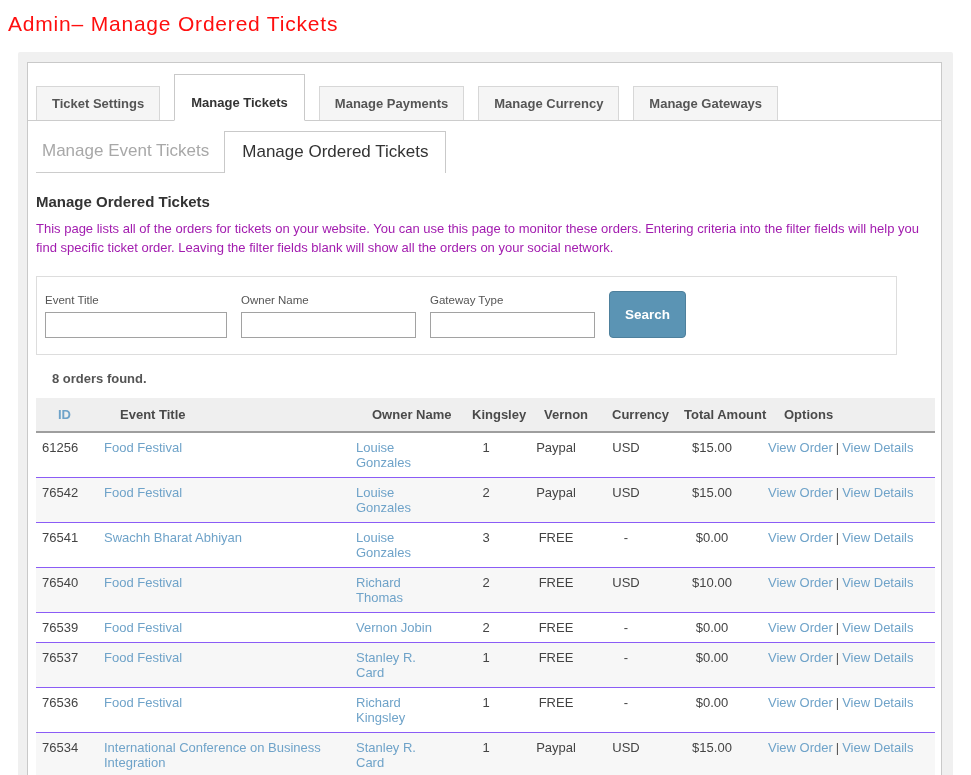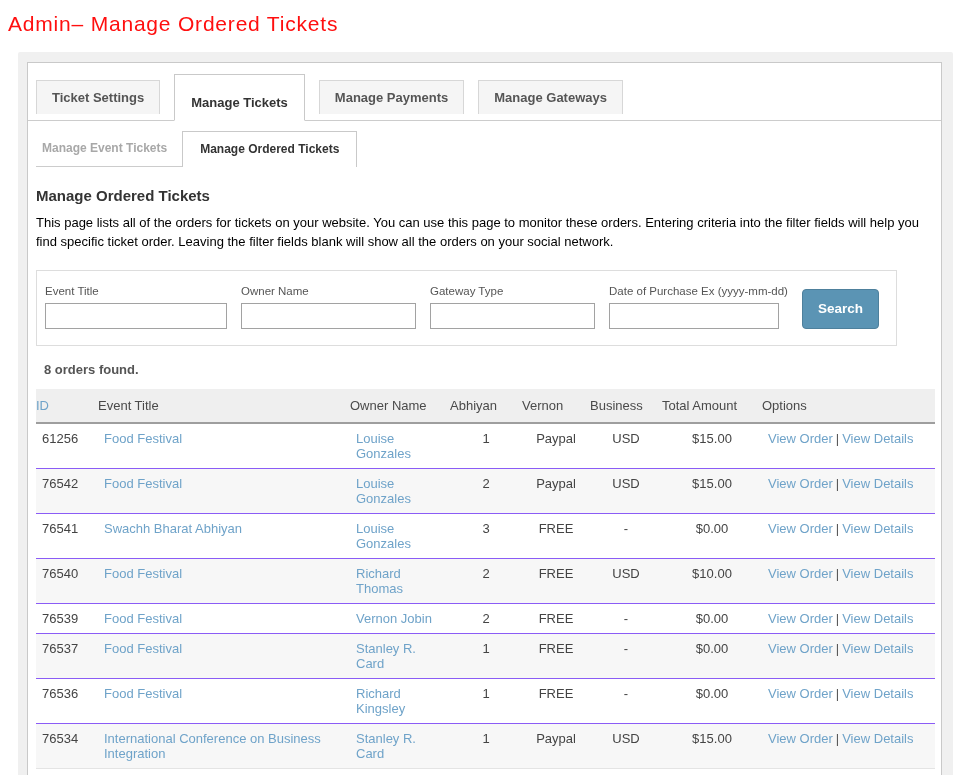--- a/index.html
+++ b/index.html
@@ -28,21 +28,21 @@
     padding: 10px 9px;
   }
   .panel {
     background: #ffffff;
     border: 1px solid #c9c9c9;
     width: 915px;
   }
   
   .tabbar {
     display: flex;
-    align-items: center;
+    align-items: flex-end;
     gap: 14px;
     padding: 11px 8px 0 8px;
     border-bottom: 1px solid #cccccc;
   }
   .tab {
     font-weight: bold;
     font-size: 13px;
     color: #555;
     background: #f5f5f5;
     border: 1px solid #d7d7d7;
@@ -59,22 +59,22 @@
     margin-bottom: -1px;
     padding: 20px 16px 10px;
   }
   
   .subtabbar {
     display: flex;
     align-items: stretch;
     margin: 10px 8px 0 8px;
   }
   .subtab {
-    font-weight: bold;
-    font-size: 12px;
+    font-weight: normal;
+    font-size: 17px;
     color: #a8a8a8;
     padding: 10px 15px 11px 6px;
     border-bottom: 1px solid #cccccc;
     cursor: pointer;
     white-space: nowrap;
   }
   .subtab.active {
     color: #333;
     background: #ffffff;
     border: 1px solid #c9c9c9;
@@ -83,21 +83,21 @@
   }
   
   .content { padding: 16px 8px 26px 8px; }
   .section-heading {
     font-size: 15px;
     font-weight: bold;
     color: #333;
     margin: 4px 0 10px 0;
   }
   .section-desc {
-    color: #000000;
+    color: #a21caf;
     line-height: 1.45;
     margin: 0 0 14px 0;
     max-width: 899px;
   }
   
   .filterbox {
     width: 861px;
     border: 1px solid #dddddd;
     background: #ffffff;
     padding: 14px 12px 16px 8px;
@@ -120,49 +120,49 @@
     padding: 0 5px;
     font-family: inherit;
     font-size: 13px;
     color: #333;
   }
   .f-event input   { width: 182px; }
   .f-owner input   { width: 175px; }
   .f-gateway input { width: 165px; }
   .f-date input    { width: 170px; }
   .search-btn {
-    height: 40px;
+    height: 47px;
     padding: 0 15px;
     background: #5b94b4;
     border: 1px solid #4e809c;
     border-radius: 4px;
     color: #ffffff;
     font-weight: bold;
     font-size: 13.5px;
     font-family: inherit;
     cursor: pointer;
   }
   .results-summary {
     font-weight: bold;
     color: #555;
-    margin: 16px 0 12px 8px;
+    margin: 16px 0 12px 16px;
   }
   
   table.orders {
     width: 899px;
     border-collapse: collapse;
     table-layout: fixed;
     font-size: 13px;
   }
   table.orders th {
     background: #efefef;
     color: #4a4a4a;
-    font-weight: normal;
+    font-weight: bold;
     text-align: left;
-    padding: 9px 0;
+    padding: 9px 22px;
     border-bottom: 2px solid #9e9e9e;
     white-space: nowrap;
   }
   table.orders td {
     padding: 7px 6px;
     vertical-align: top;
     color: #444;
   }
   table.orders tbody tr { border-top: 1px solid #8b5cf6; }
   table.orders tbody tr:first-child { border-top: none; }
@@ -183,20 +183,21 @@
 
 <h1 class="page-title">Admin– Manage Ordered Tickets</h1>
 
 <div class="outer-wrap">
   <div class="panel">
 
     <div class="tabbar">
       <div class="tab">Ticket Settings</div>
       <div class="tab active">Manage Tickets</div>
       <div class="tab">Manage Payments</div>
+      <div class="tab">Manage Currency</div>
       <div class="tab">Manage Gateways</div>
     </div>
 
     <div class="subtabbar">
       <div class="subtab">Manage Event Tickets</div>
       <div class="subtab active">Manage Ordered Tickets</div>
     </div>
 
     <div class="content">
       <h2 class="section-heading">Manage Ordered Tickets</h2>
@@ -208,24 +209,20 @@
           <input type="text" value="" style="">
         </div>
         <div class="field f-owner">
           <label>Owner Name</label>
           <input type="text" value="" style="">
         </div>
         <div class="field f-gateway">
           <label>Gateway Type</label>
           <input type="text" value="" style="">
         </div>
-        <div class="field f-date">
-          <label>Date of Purchase Ex (yyyy-mm-dd)</label>
-          <input type="text" value="" style="">
-        </div>
         <button class="search-btn">Search</button>
       </div>
 
       <div class="results-summary">8 orders found.</div>
 
       <table class="orders">
         <colgroup>
           <col style="width:62px">
             <col style="width:252px">
             <col style="width:100px">
@@ -233,23 +230,23 @@
           <col style="width:68px">
             <col style="width:72px">
             <col style="width:100px">
             <col style="width:173px">
         </colgroup>
         <thead>
           <tr>
             <th class="c-id"><a class="hdr-lnk">ID</a></th>
             <th>Event Title</th>
             <th>Owner Name</th>
-            <th class="c-center">Abhiyan</th>
+            <th class="c-center">Kingsley</th>
             <th class="c-center">Vernon</th>
-            <th class="c-center">Business</th>
+            <th class="c-center">Currency</th>
             <th class="c-center">Total Amount</th>
             <th>Options</th>
           </tr>
         </thead>
         <tbody>
           <tr>
             <td class="c-id">61256</td>
             <td><a class="lnk">Food Festival</a></td>
             <td><a class="lnk">Louise Gonzales</a></td>
             <td class="c-center">1</td>

